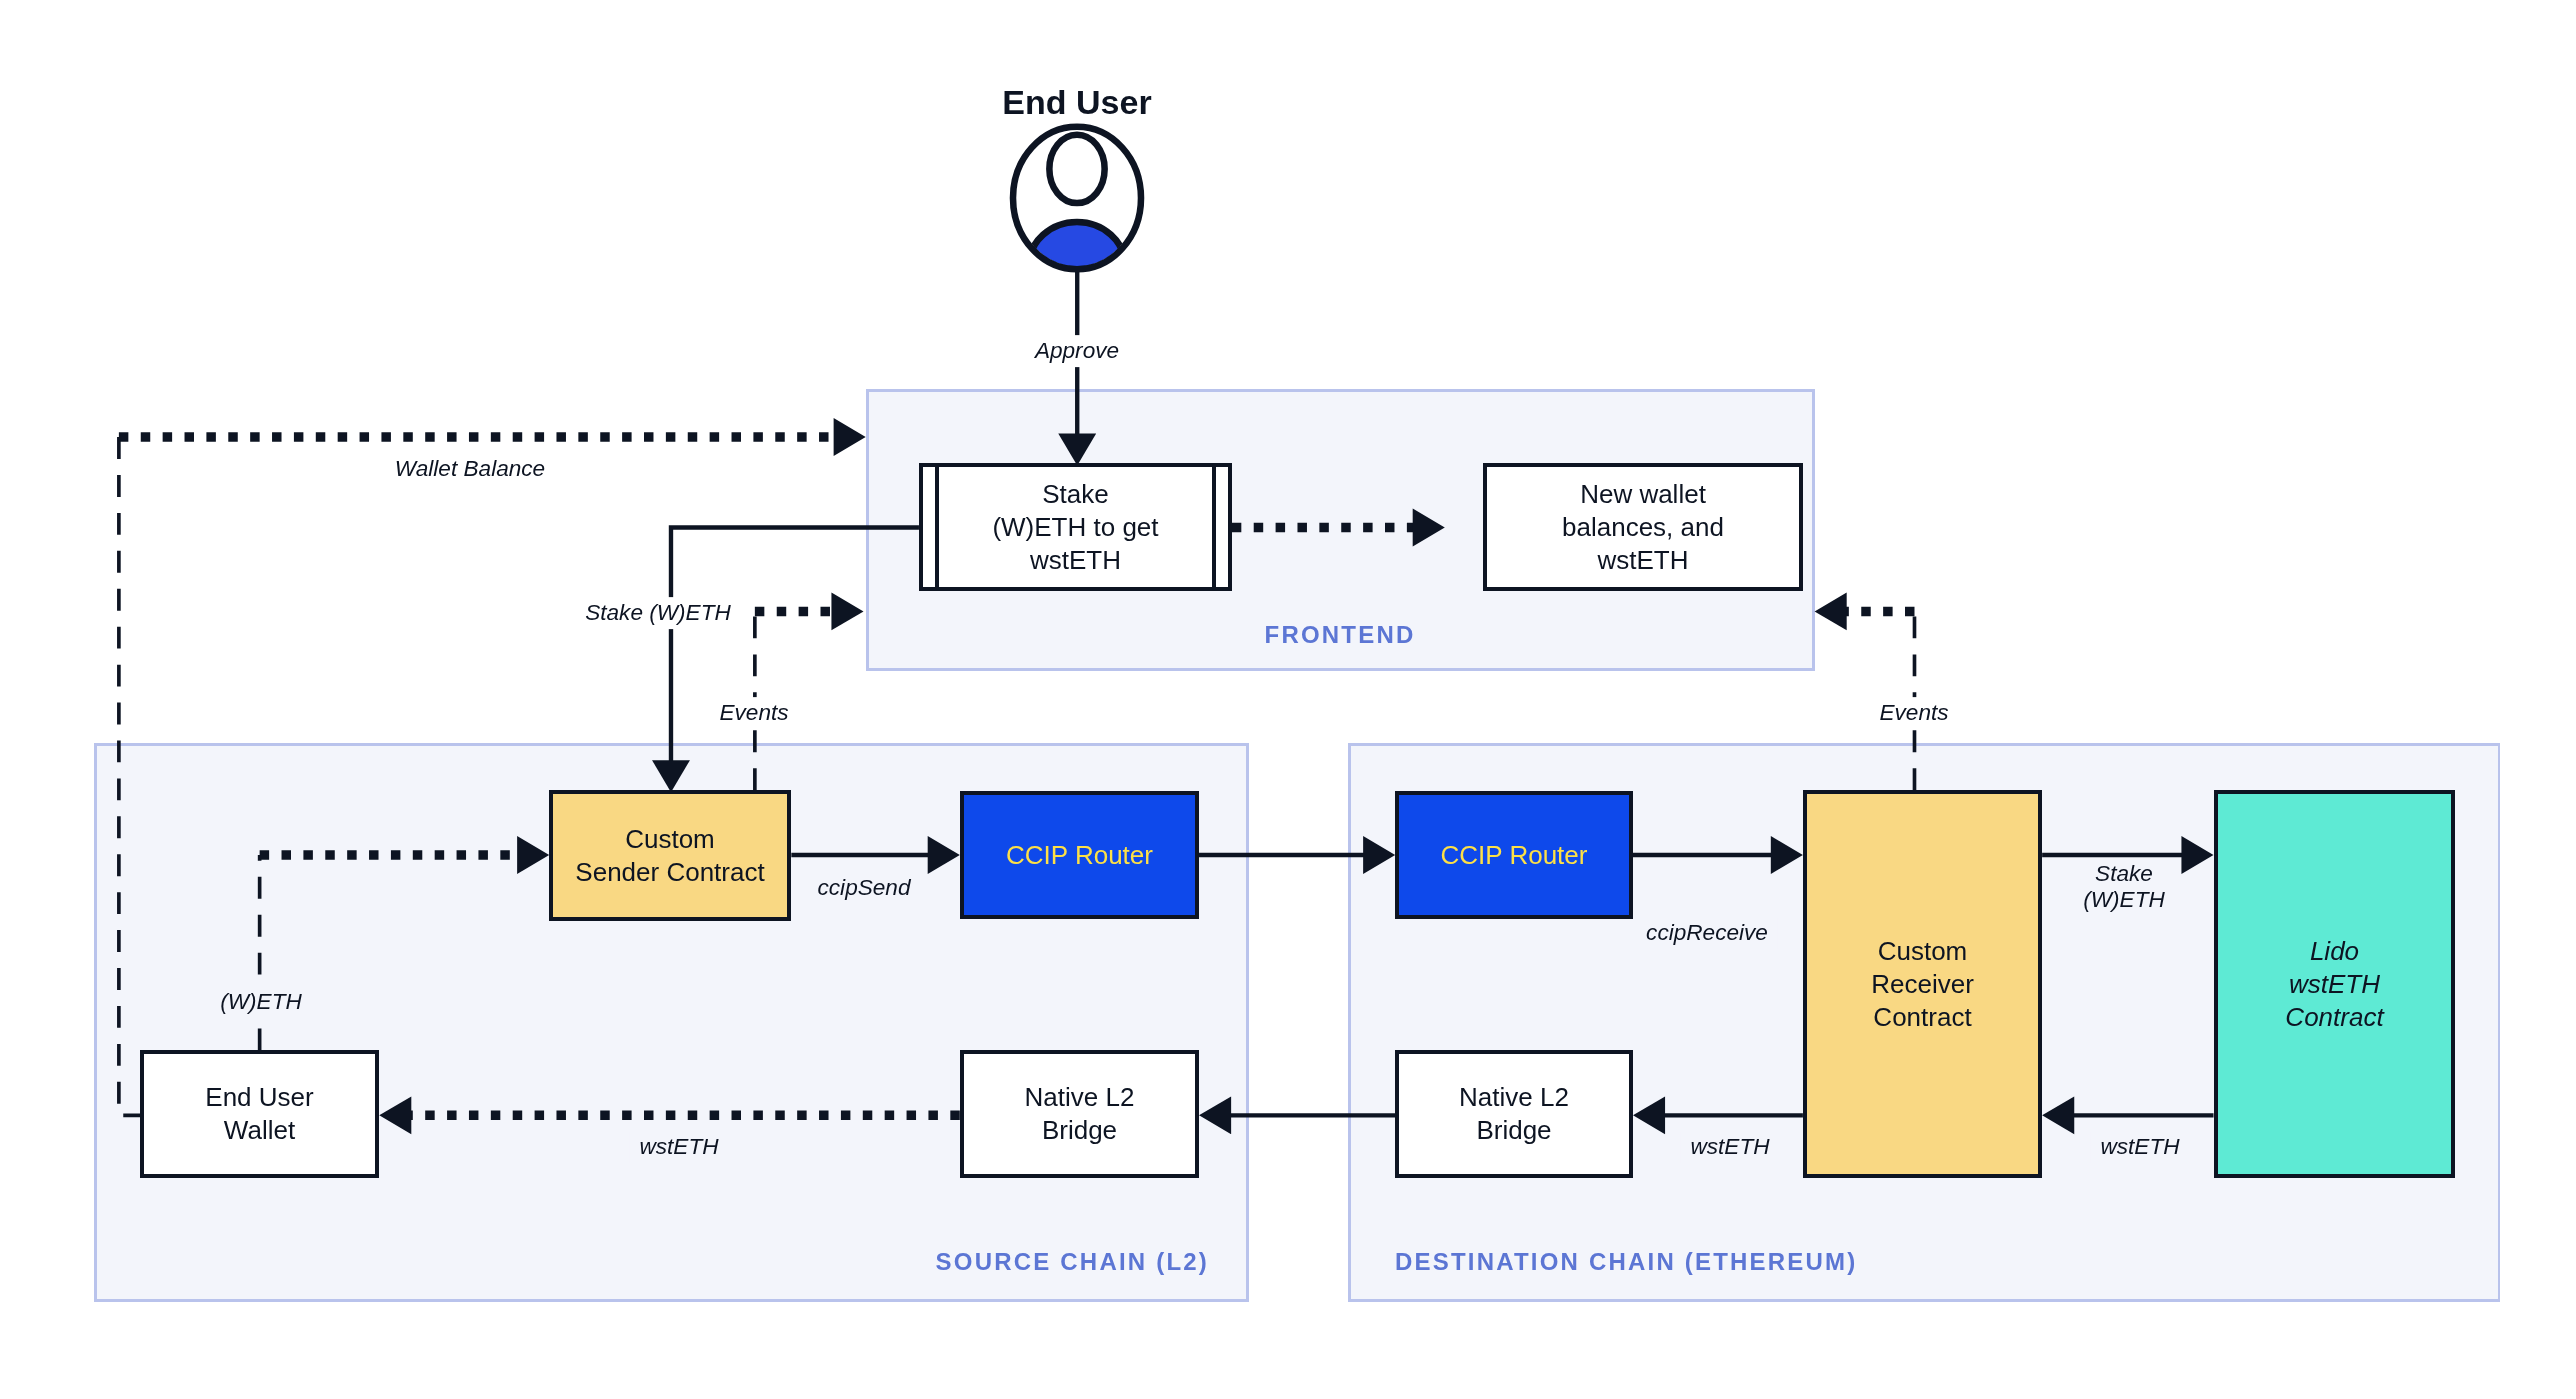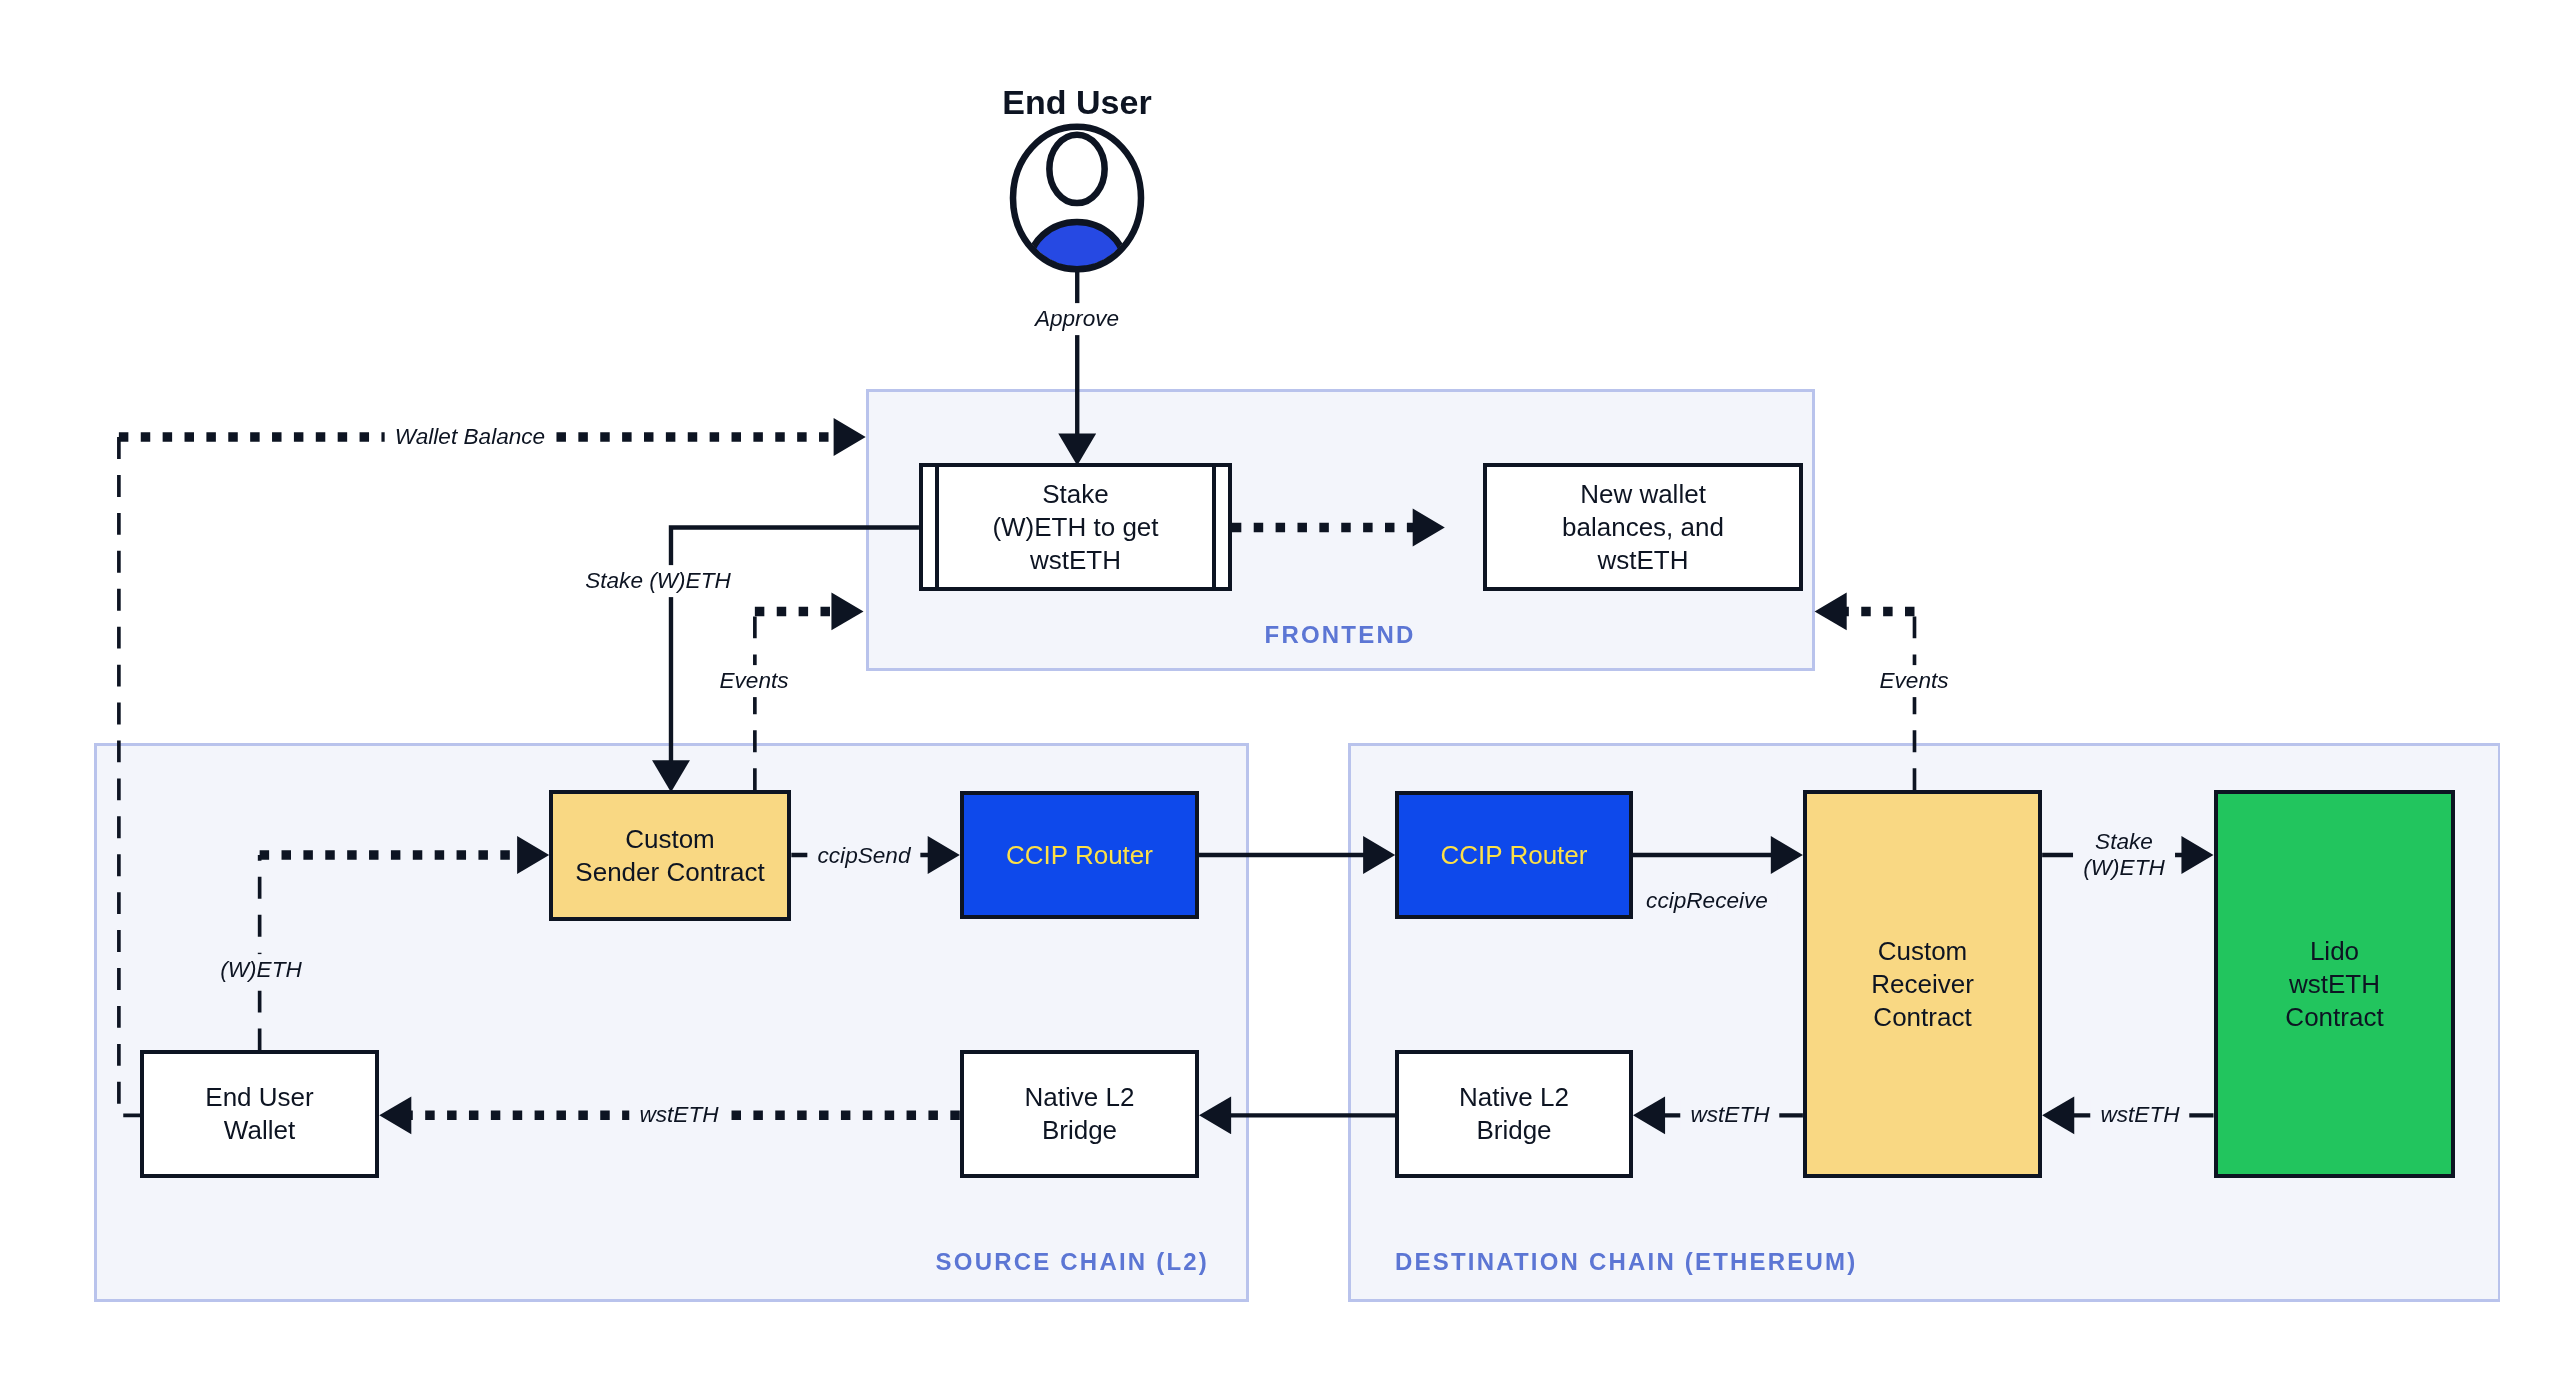--- a/index.html
+++ b/index.html
@@ -20,32 +20,32 @@
   .dashed{stroke:#0D1422;stroke-width:5;stroke-dasharray:30 22;fill:none;}
   .head{fill:#0D1422;stroke:none;}
   
   .box{
     position:absolute;box-sizing:border-box;border:4.4px solid #0D1422;background:#ffffff;
     display:flex;align-items:center;justify-content:center;text-align:center;
     font-size:26px;line-height:33px;white-space:pre-line;z-index:3;
   }
   .box.yellow{background:#F9D883;}
   .box.blue{background:#0E49EB;color:#fde047;}
-  .box.periwinkle{background:#22c55e;}
+  .box.periwinkle{background:#5eead4;font-style:italic;}
   .subbar{position:absolute;top:0;bottom:0;width:4.4px;background:#0D1422;}
   .subbar.l{left:11.7px;} .subbar.r{right:11.7px;}
   
   .actor-title{
     position:absolute;z-index:3;font-weight:700;font-size:34px;white-space:nowrap;
     transform:translate(-50%,-50%);
   }
   .edge-label{
     position:absolute;z-index:4;font-style:italic;font-size:22.6px;line-height:26px;
     white-space:pre-line;text-align:center;transform:translate(-50%,-50%);
-    background:#ffffff;padding:2.9px 10.2px;
+    background:#ffffff;padding:2.9px 10.2px;margin-top:32px;
   }
   .edge-label.inchain{background:#F3F5FB;}
   .person-svg{position:absolute;z-index:3;}
 </style>
 </head>
 <body>
 
 <div class="canvas">
 
   <div class="container" style="left:866px;top:389px;width:949px;height:282px;"></div>

